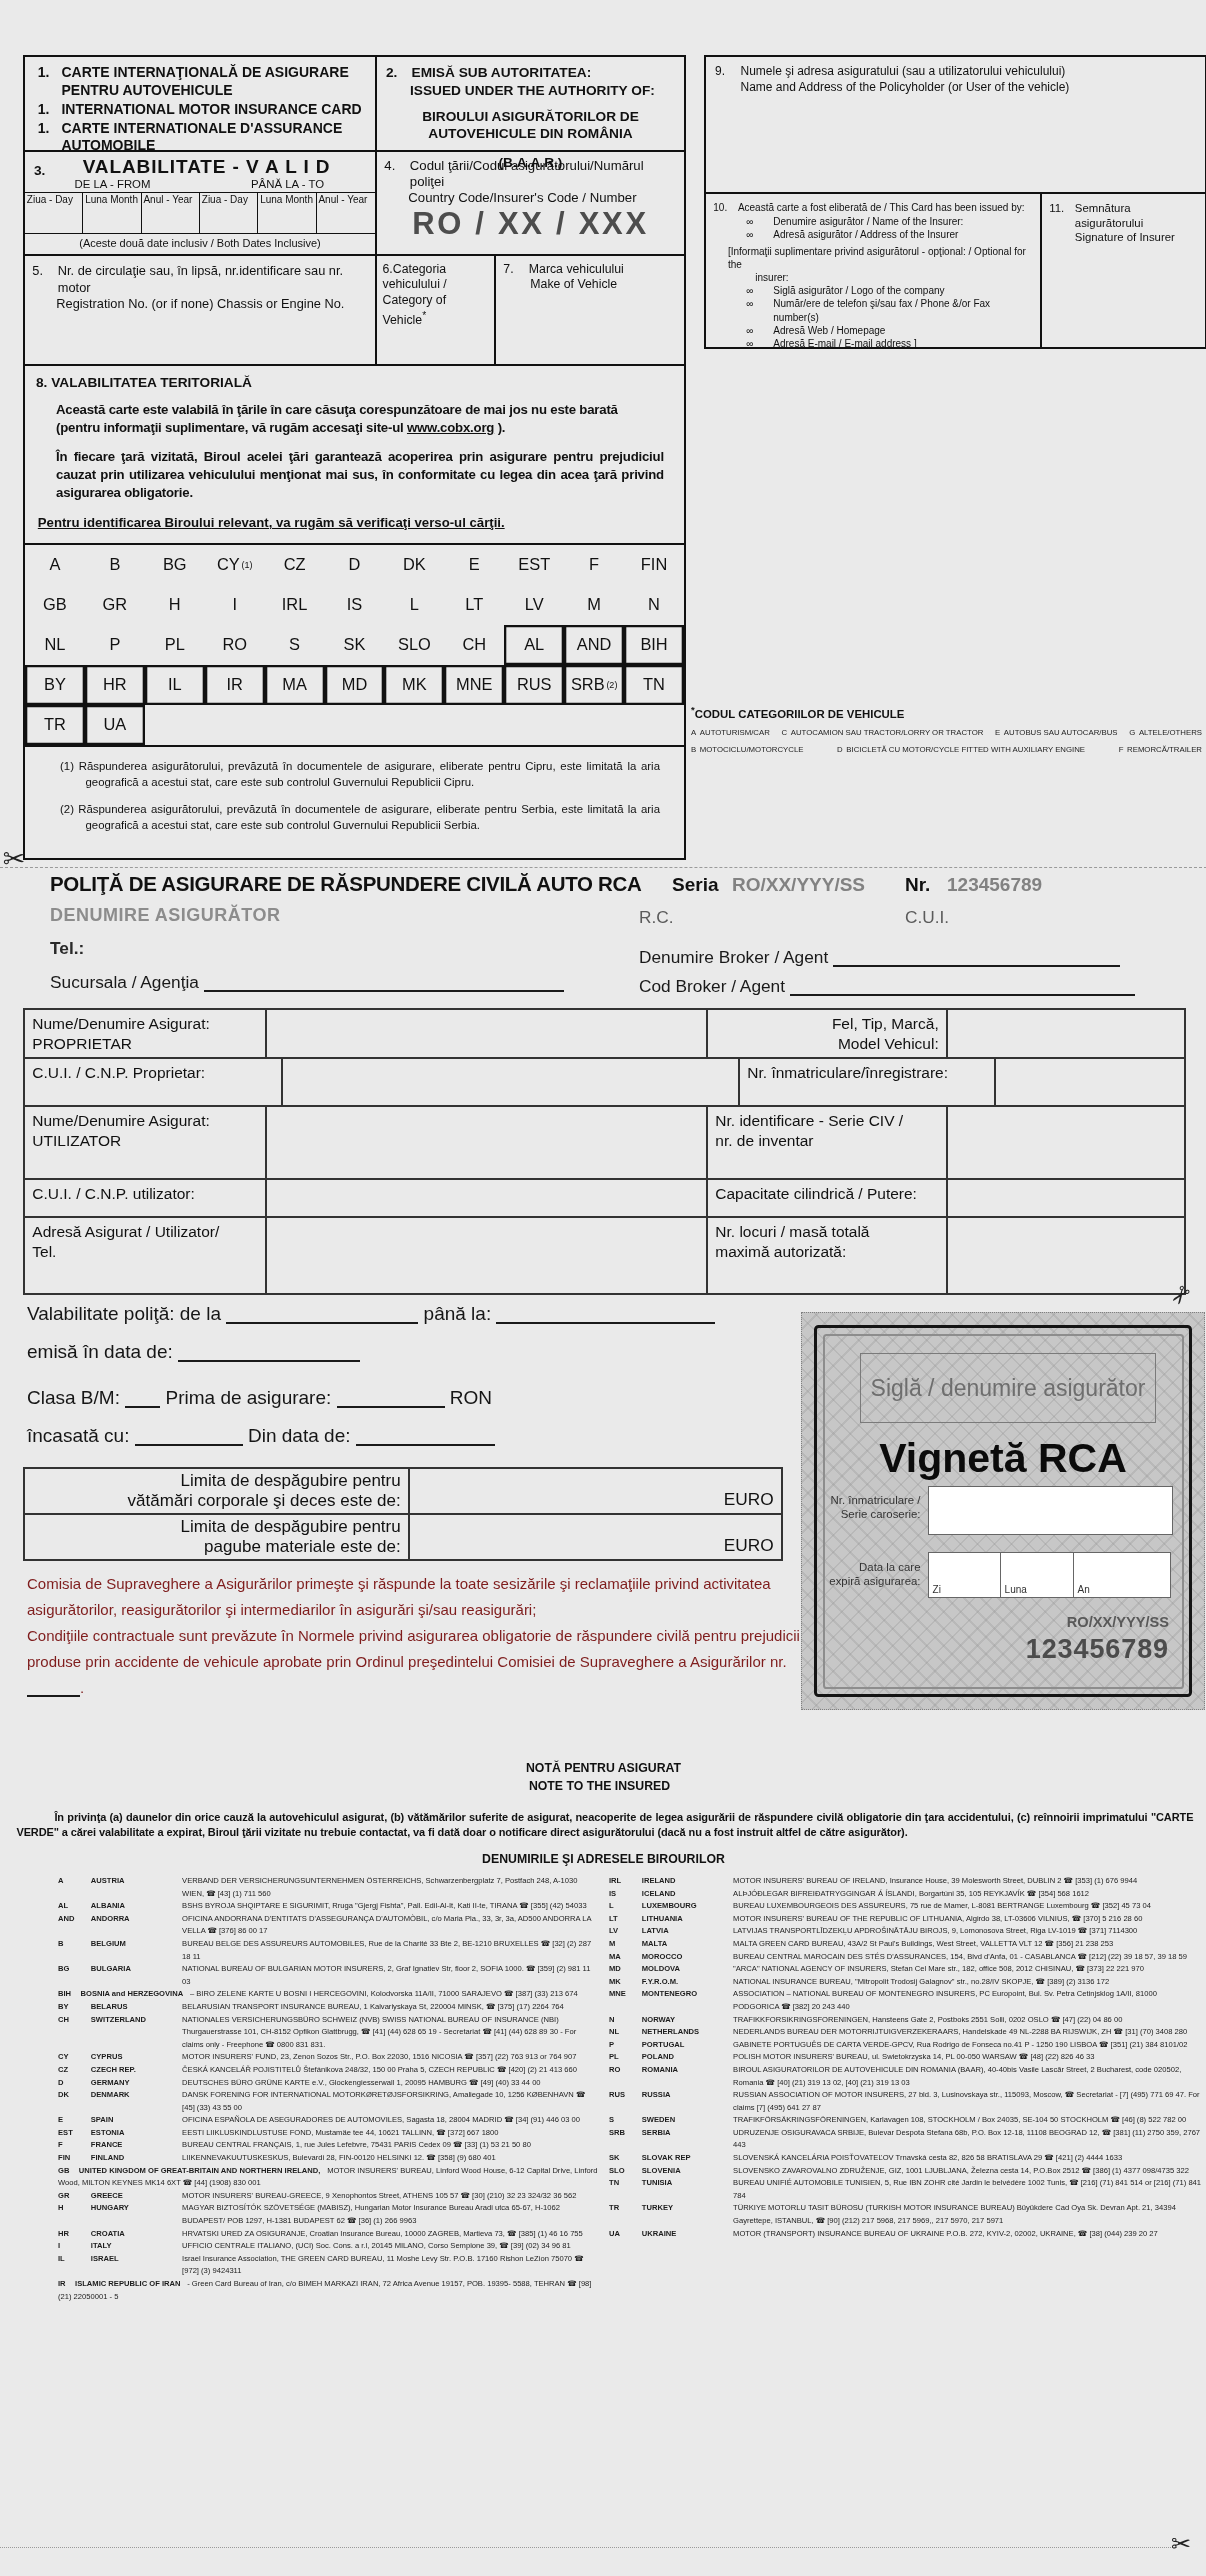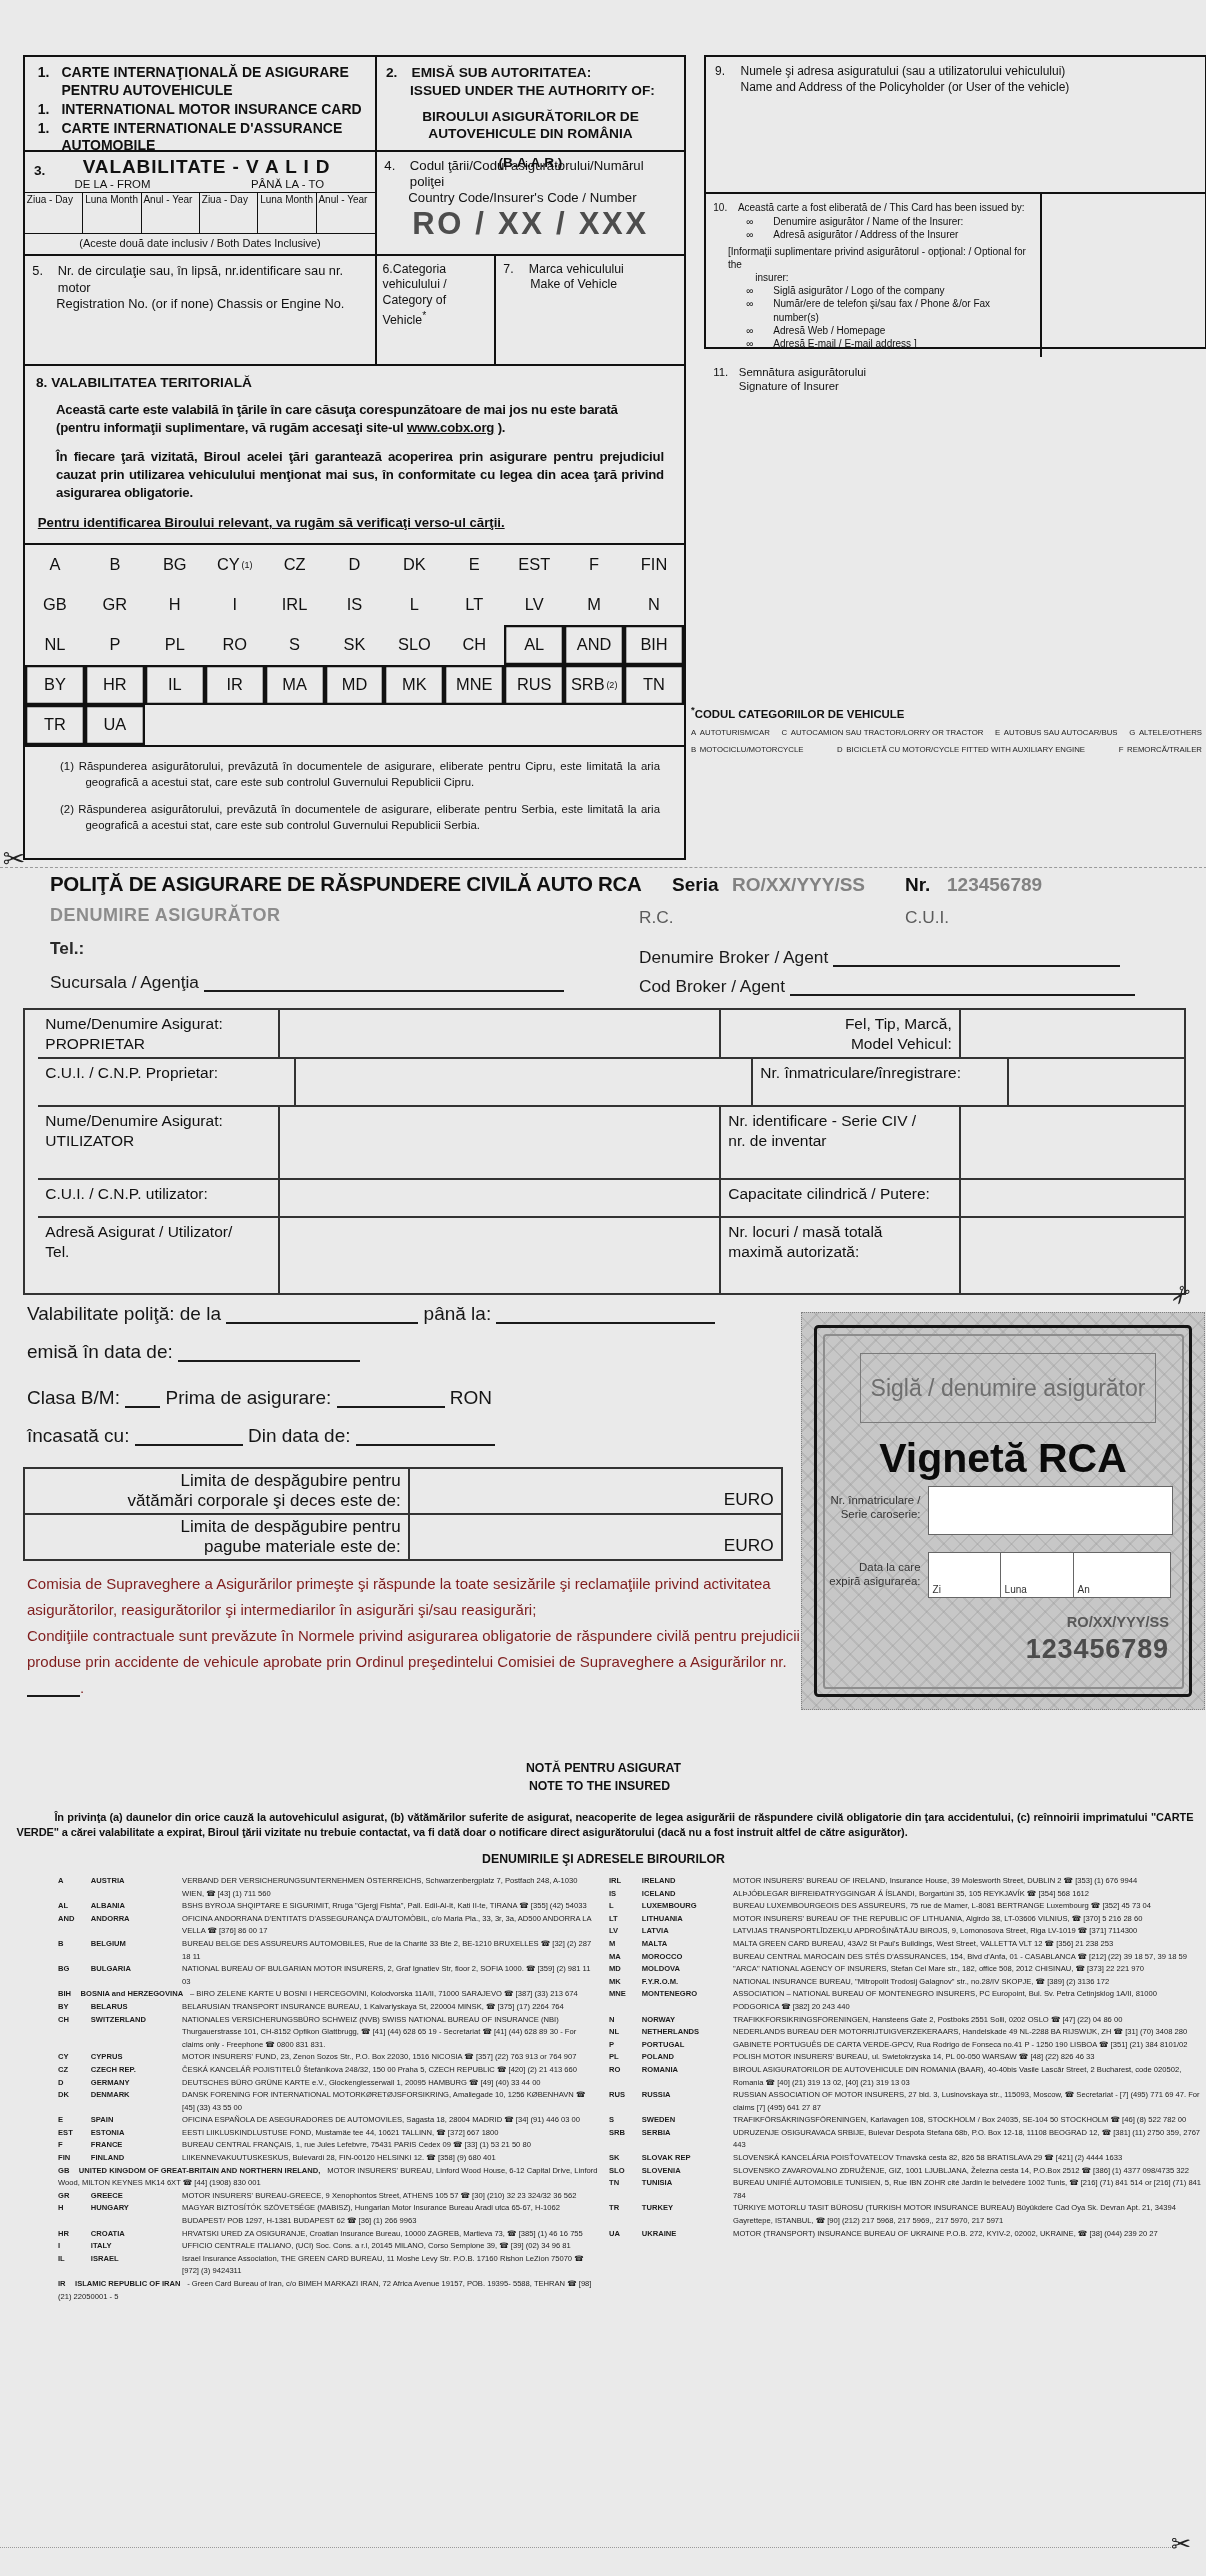--- a/index.html
+++ b/index.html
@@ -48,21 +48,21 @@
   .ct-cell.b{box-shadow:inset 0 0 0 2.3px #111;}
   .gc-foot{padding:12.8px 24px 12.8px 35px;font-size:11.4px;line-height:15.5px;}
   .gc-fn{padding-left:25.5px;text-indent:-25.5px;margin-bottom:12px;text-align:justify;}
 
   
   .gc-right{position:absolute;left:704px;top:55px;width:503px;border:2.7px solid #111;box-sizing:border-box;}
   .b9{height:137px;border-bottom:2.7px solid #111;padding:7.3px 9px;font-size:12px;line-height:15.5px;box-sizing:border-box;}
   .num-line{display:flex;gap:5.5px;}
   .num-line .nn{flex:none;width:20px;}
   .ind2{margin-left:25.5px;}
-  .gc-r-row{display:flex;flex-direction:column;}
+  .gc-r-row{display:flex;}
   .b10{width:336px;border-right:2.7px solid #111;padding:7.3px 7.3px;font-size:10px;line-height:13.2px;box-sizing:border-box;}
   .b10-int{display:flex;gap:4.6px;}
   .b10-int .nn{flex:none;width:20px;}
   .b10-item{display:flex;margin-left:33px;}
   .b10-item .inf{width:27px;flex:none;}
   .b10-opt1{margin:3.6px 0 0 14.6px;}
   .b10-opt2{margin-left:42px;}
   .b11{flex:1;padding:7.3px 7.3px;font-size:11.4px;line-height:14.6px;box-sizing:border-box;}
 
   
@@ -81,21 +81,21 @@
   .p-seria-v{position:absolute;left:732px;top:874px;font-size:19px;font-weight:bold;color:#828282;}
   .p-nr-l{position:absolute;left:905px;top:874px;font-size:19px;font-weight:bold;}
   .p-nr-v{position:absolute;left:947px;top:874px;font-size:19px;font-weight:bold;color:#828282;}
   .p-insurer{position:absolute;left:50px;top:905px;font-size:18px;font-weight:bold;color:#8c8c8c;letter-spacing:0.5px;}
   .p-rc{position:absolute;left:639px;top:907px;font-size:17.3px;color:#5a5a5a;}
   .p-cui{position:absolute;left:905px;top:907px;font-size:17.3px;color:#5a5a5a;}
   .p-tel{position:absolute;left:50px;top:938px;font-size:17.3px;font-weight:bold;color:#2a2a2a;}
   .p-line{position:absolute;font-size:17.3px;color:#1a1a1a;white-space:nowrap;}
   .blank{display:inline-block;border-bottom:2.3px solid #1a1a1a;height:18px;vertical-align:-3.6px;}
 
-  .pt-table{position:absolute;left:23px;top:1008px;width:1163px;border:2.3px solid #333;box-sizing:border-box;background:#eceding;padding-left:13px;}
+  .pt-table{position:absolute;left:23px;top:1008px;width:1163px;border:2.3px solid #333;box-sizing:border-box;background:#eceding;}
   .pt-row{display:flex;border-bottom:2.3px solid #333;}
   .pt-row:last-of-type{border-bottom:none;}
   .pt-row:nth-of-type(1){height:47px;}
   .pt-row:nth-of-type(2){height:46px;gap:16px;}
   .pt-row:nth-of-type(3){height:71px;}
   .pt-row:nth-of-type(4){height:36px;}
   .pt-row:nth-of-type(5){height:75px;}
   .pt-cell{box-sizing:border-box;padding:3.6px 7.3px;font-size:15.5px;line-height:20px;}
   .pt-cell+.pt-cell{border-left:2.3px solid #333;}
   .pt-l{width:240px;}

